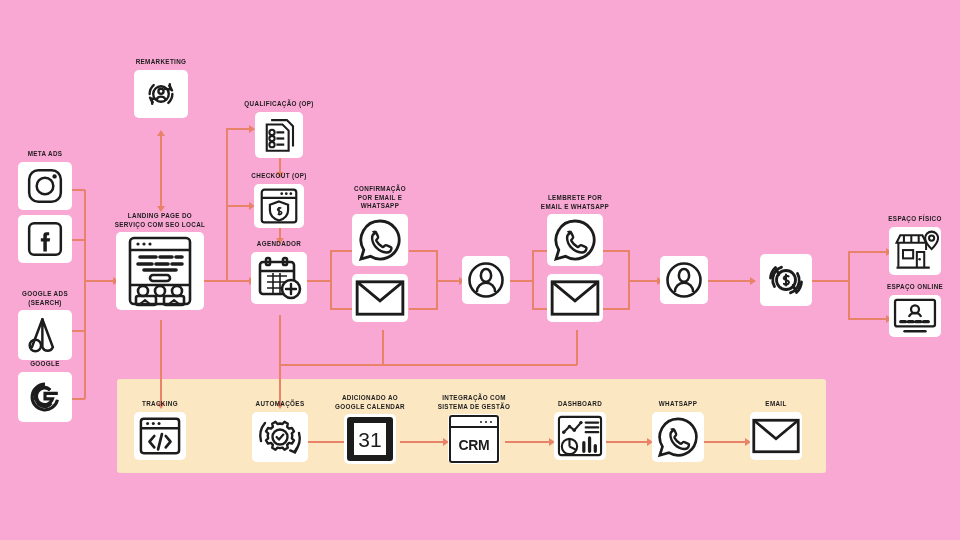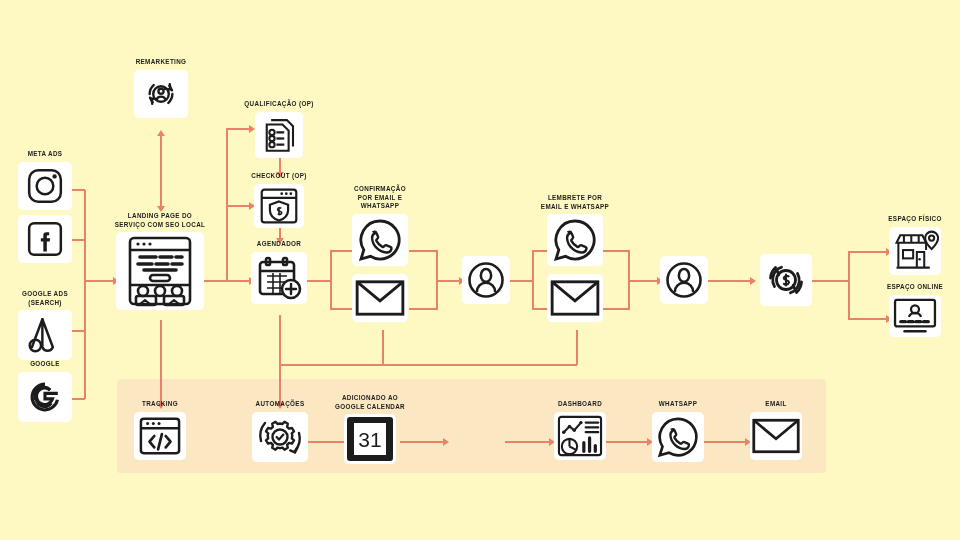--- a/index.html
+++ b/index.html
@@ -1,17 +1,17 @@
 <!DOCTYPE html>
 <html><head>
 <meta charset="utf-8">
 <style>
   html,body{margin:0;padding:0;background:#ffffff;}
   body{width:960px;height:540px;overflow:hidden;font-family:"Liberation Sans",sans-serif;}
-  #stage{position:relative;width:960px;height:540px;background:#fef9c3;}
+  #stage{position:relative;width:960px;height:540px;background:#f9a8d4;}
 
   .band{position:absolute;background:#fbe8c3;border-radius:3px;}
 
   .node{position:absolute;display:flex;flex-direction:column;align-items:center;}
   .node .cap{font-size:6.3px;font-weight:700;letter-spacing:.35px;color:#1c1c1c;
        text-align:center;line-height:8.6px;text-transform:uppercase;margin-bottom:3px;
        white-space:pre-line;}
   .ibox{background:#fff;border-radius:5px;display:flex;align-items:center;justify-content:center;}
   .ibox svg{display:block;}
 
@@ -381,20 +381,37 @@
       <div style="position:relative;width:46px;height:44px;">
         <div style="position:absolute;inset:0;background:#1c1c1c;border-radius:3px;"></div>
         <div style="position:absolute;left:7px;top:6px;width:32px;height:32px;background:#fff;
                     display:flex;align-items:center;justify-content:center;">
           <span style="font-family:'Liberation Sans',sans-serif;font-size:21px;font-weight:400;color:#1c1c1c;line-height:1;">31</span>
         </div>
       </div>
     </div>
   </div>
 
+  <div class="node" style="left:436px;top:394px;width:76px;">
+    <div class="cap">INTEGRAÇÃO COM
+SISTEMA DE GESTÃO</div>
+    <div class="ibox" style="width:52px;height:50px;">
+      <div style="position:relative;width:46px;height:44px;border:2.6px solid #1c1c1c;border-radius:3px;background:#fff;">
+        <div style="position:absolute;left:0;right:0;top:9px;height:2.2px;background:#1c1c1c;"></div>
+        <div style="position:absolute;right:5px;top:3.4px;display:flex;gap:2.4px;">
+          <i style="width:2.4px;height:2.4px;background:#1c1c1c;border-radius:50%;display:block;"></i>
+          <i style="width:2.4px;height:2.4px;background:#1c1c1c;border-radius:50%;display:block;"></i>
+          <i style="width:2.4px;height:2.4px;background:#1c1c1c;border-radius:50%;display:block;"></i>
+        </div>
+        <div style="position:absolute;left:0;right:0;top:12px;bottom:0;display:flex;align-items:center;justify-content:center;">
+          <span style="font-family:'Liberation Sans',sans-serif;font-size:14px;font-weight:700;color:#1c1c1c;letter-spacing:-.3px;">CRM</span>
+        </div>
+      </div>
+    </div>
+  </div>
 
   <div class="node" style="left:551px;top:400px;width:58px;">
     <div class="cap">DASHBOARD</div>
     <div class="ibox" style="width:52px;height:48px;">
       <svg width="48" height="44" viewBox="0 0 50 46" fill="none" stroke="#1c1c1c" stroke-width="2.2">
         <rect x="3" y="3" width="44" height="40" rx="2.5"></rect>
         <path d="M8 19l6-6 5 4 7-8" stroke-linecap="round" stroke-linejoin="round"></path>
         <circle cx="8" cy="19" r="1.8" fill="#1c1c1c" stroke="none"></circle>
         <circle cx="14" cy="13" r="1.8" fill="#1c1c1c" stroke="none"></circle>
         <circle cx="19" cy="17" r="1.8" fill="#1c1c1c" stroke="none"></circle>

